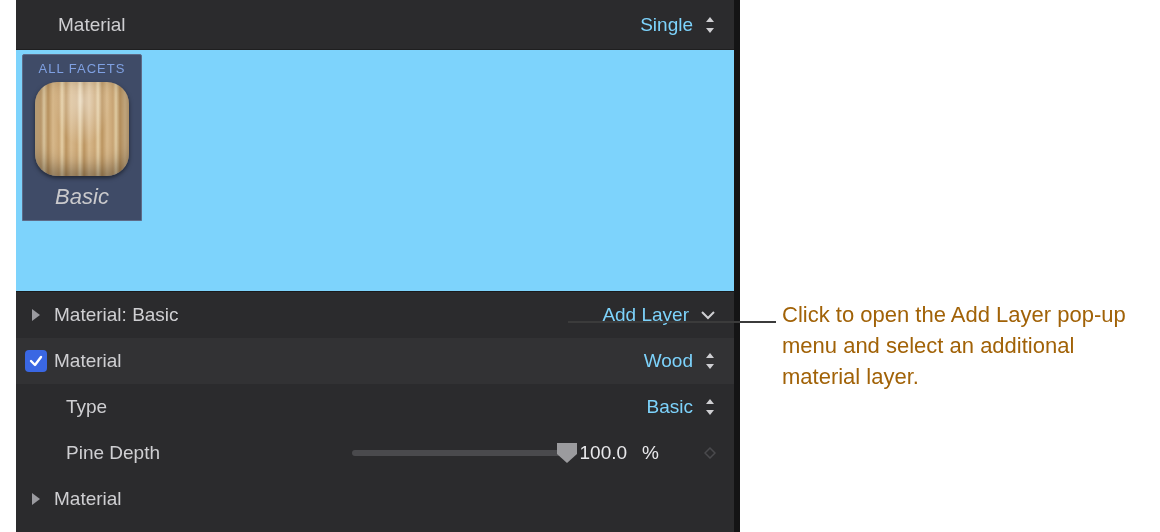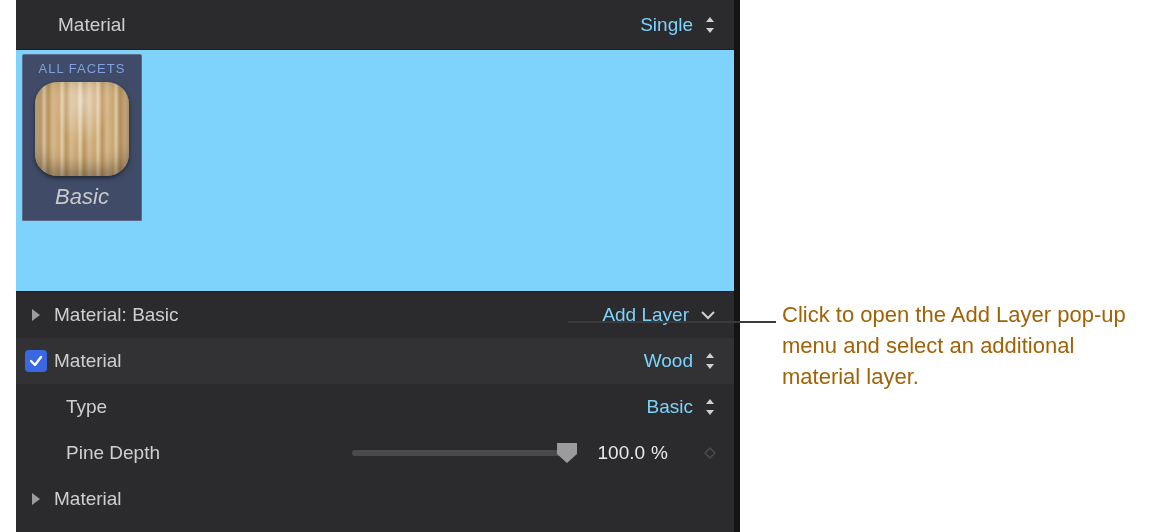--- a/index.html
+++ b/index.html
@@ -121,21 +121,21 @@
     width: 20px;
     height: 20px;
     background: #9b9b9e;
     clip-path: polygon(0 0, 100% 0, 100% 55%, 50% 100%, 0 55%);
   }
 
   .value-num {
     width: 120px;
     display:flex;
     justify-content: flex-end;
-    gap: 6px;
+    gap: 15px;
     color:#e9e9ec;
   }
   .value-num .tail-icon { margin-left: 30px; color:#555; }
 
   .callout {
     position: absolute;
     left: 782px;
     top: 300px;
     width: 360px;
     font-size: 22px;

